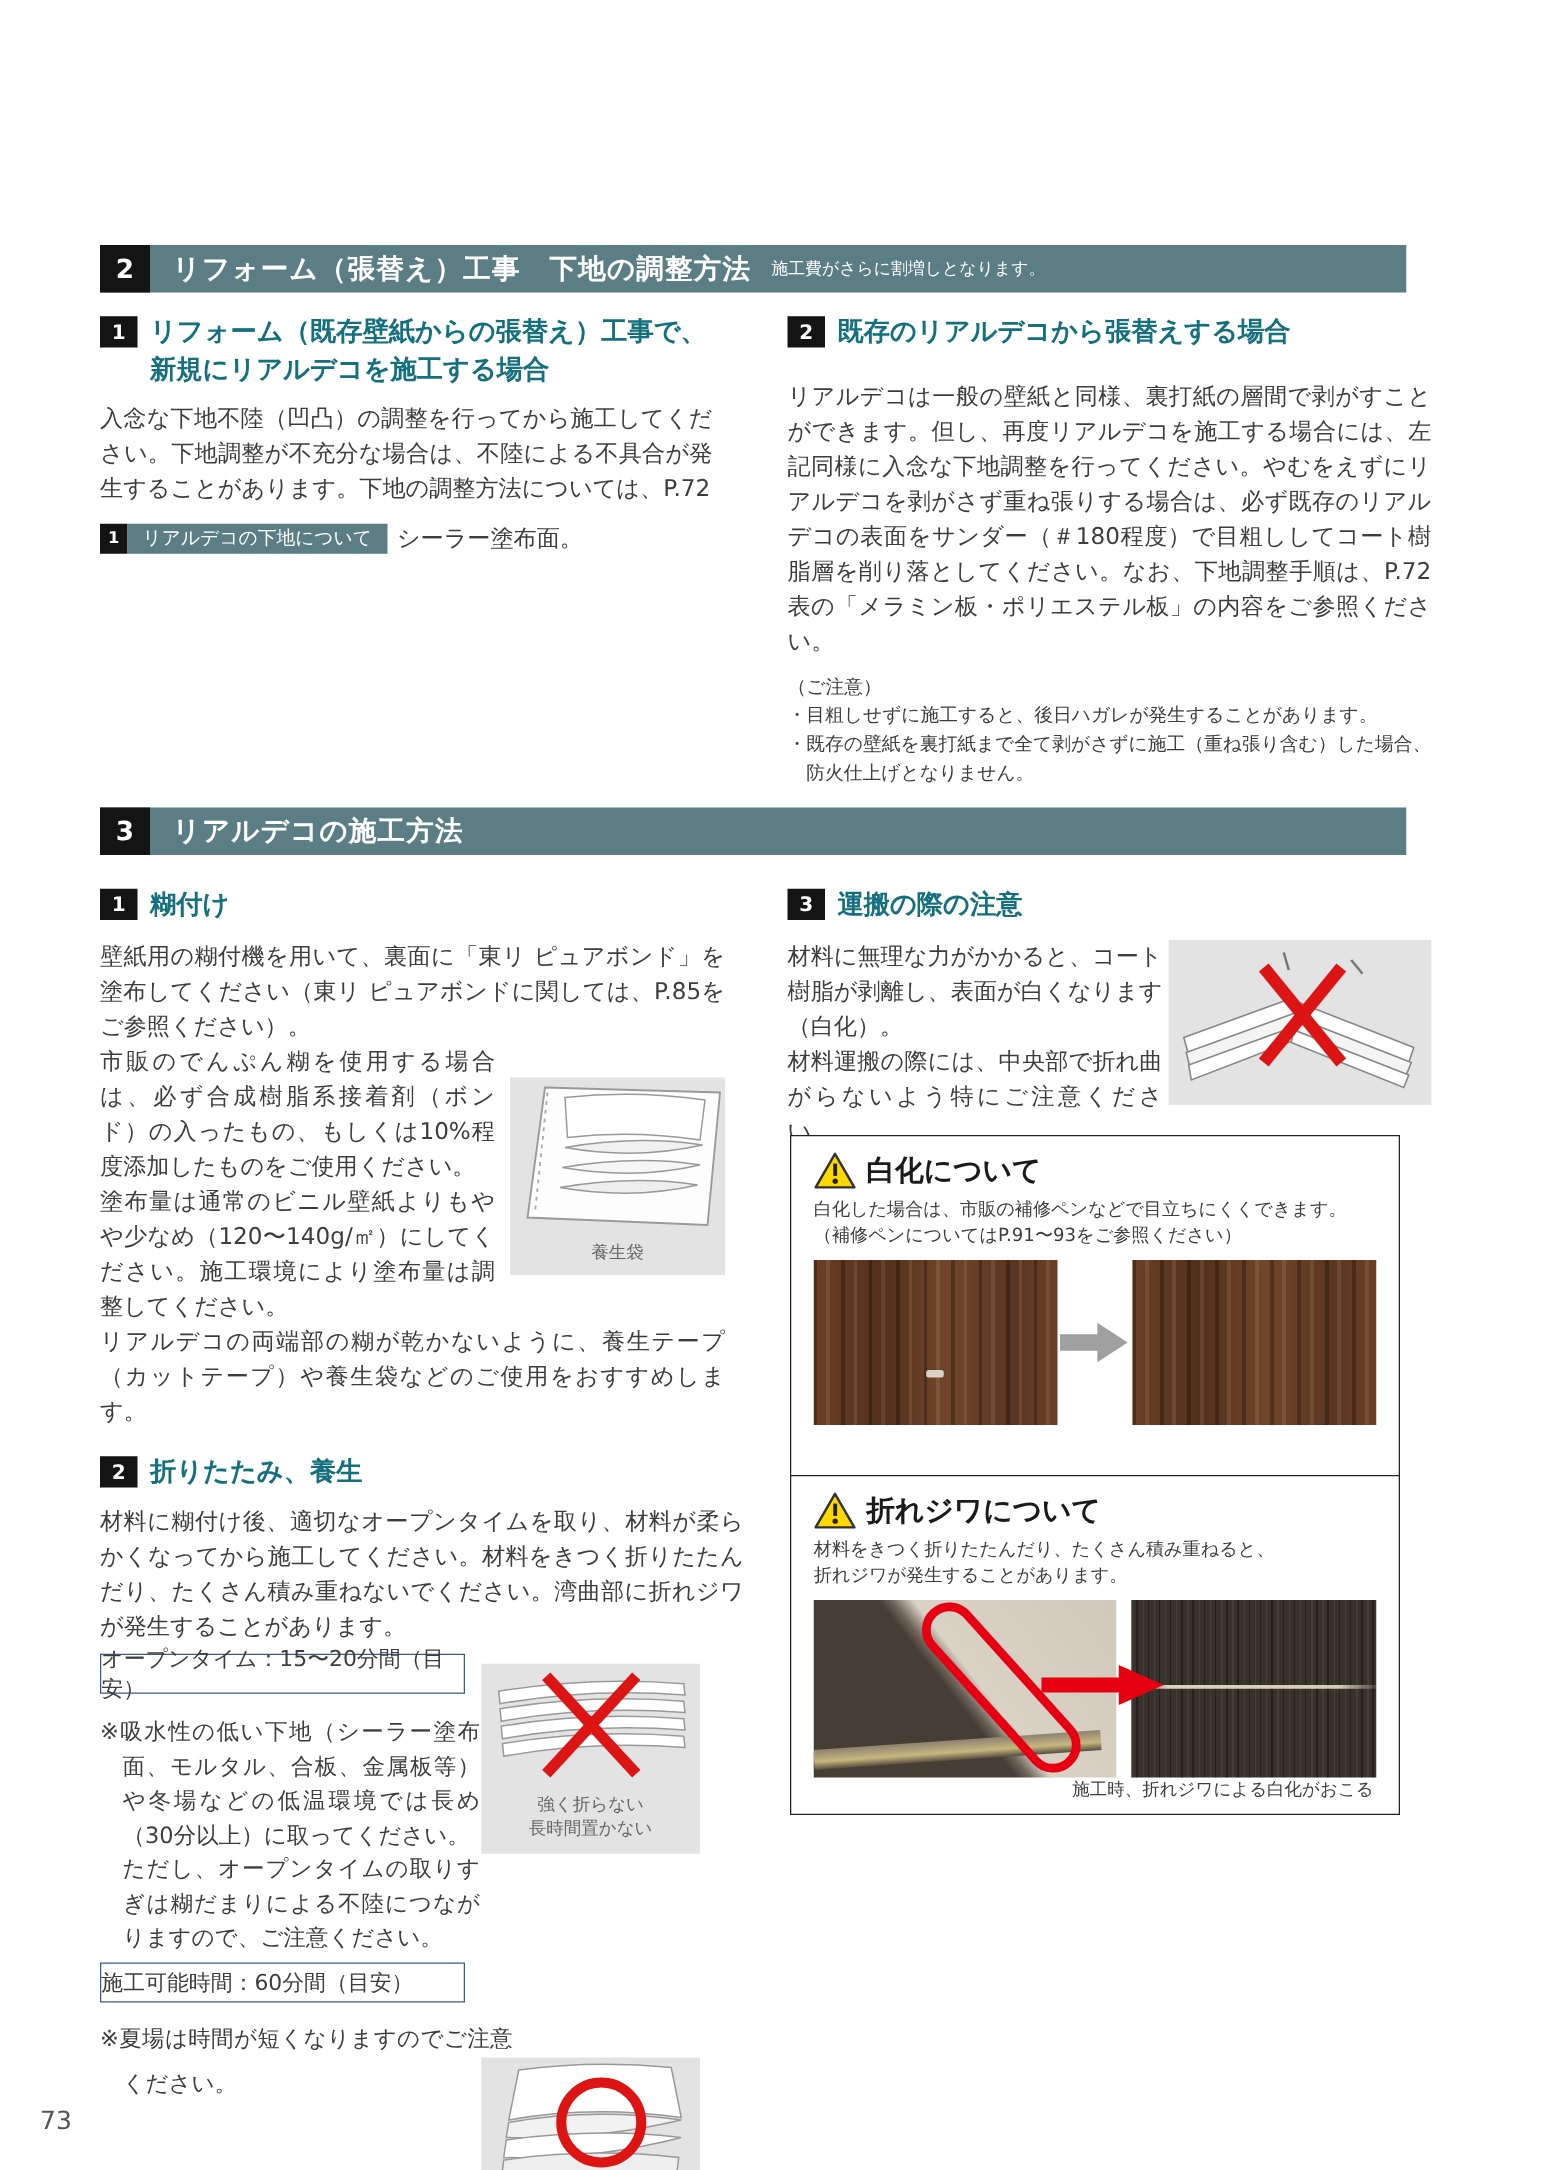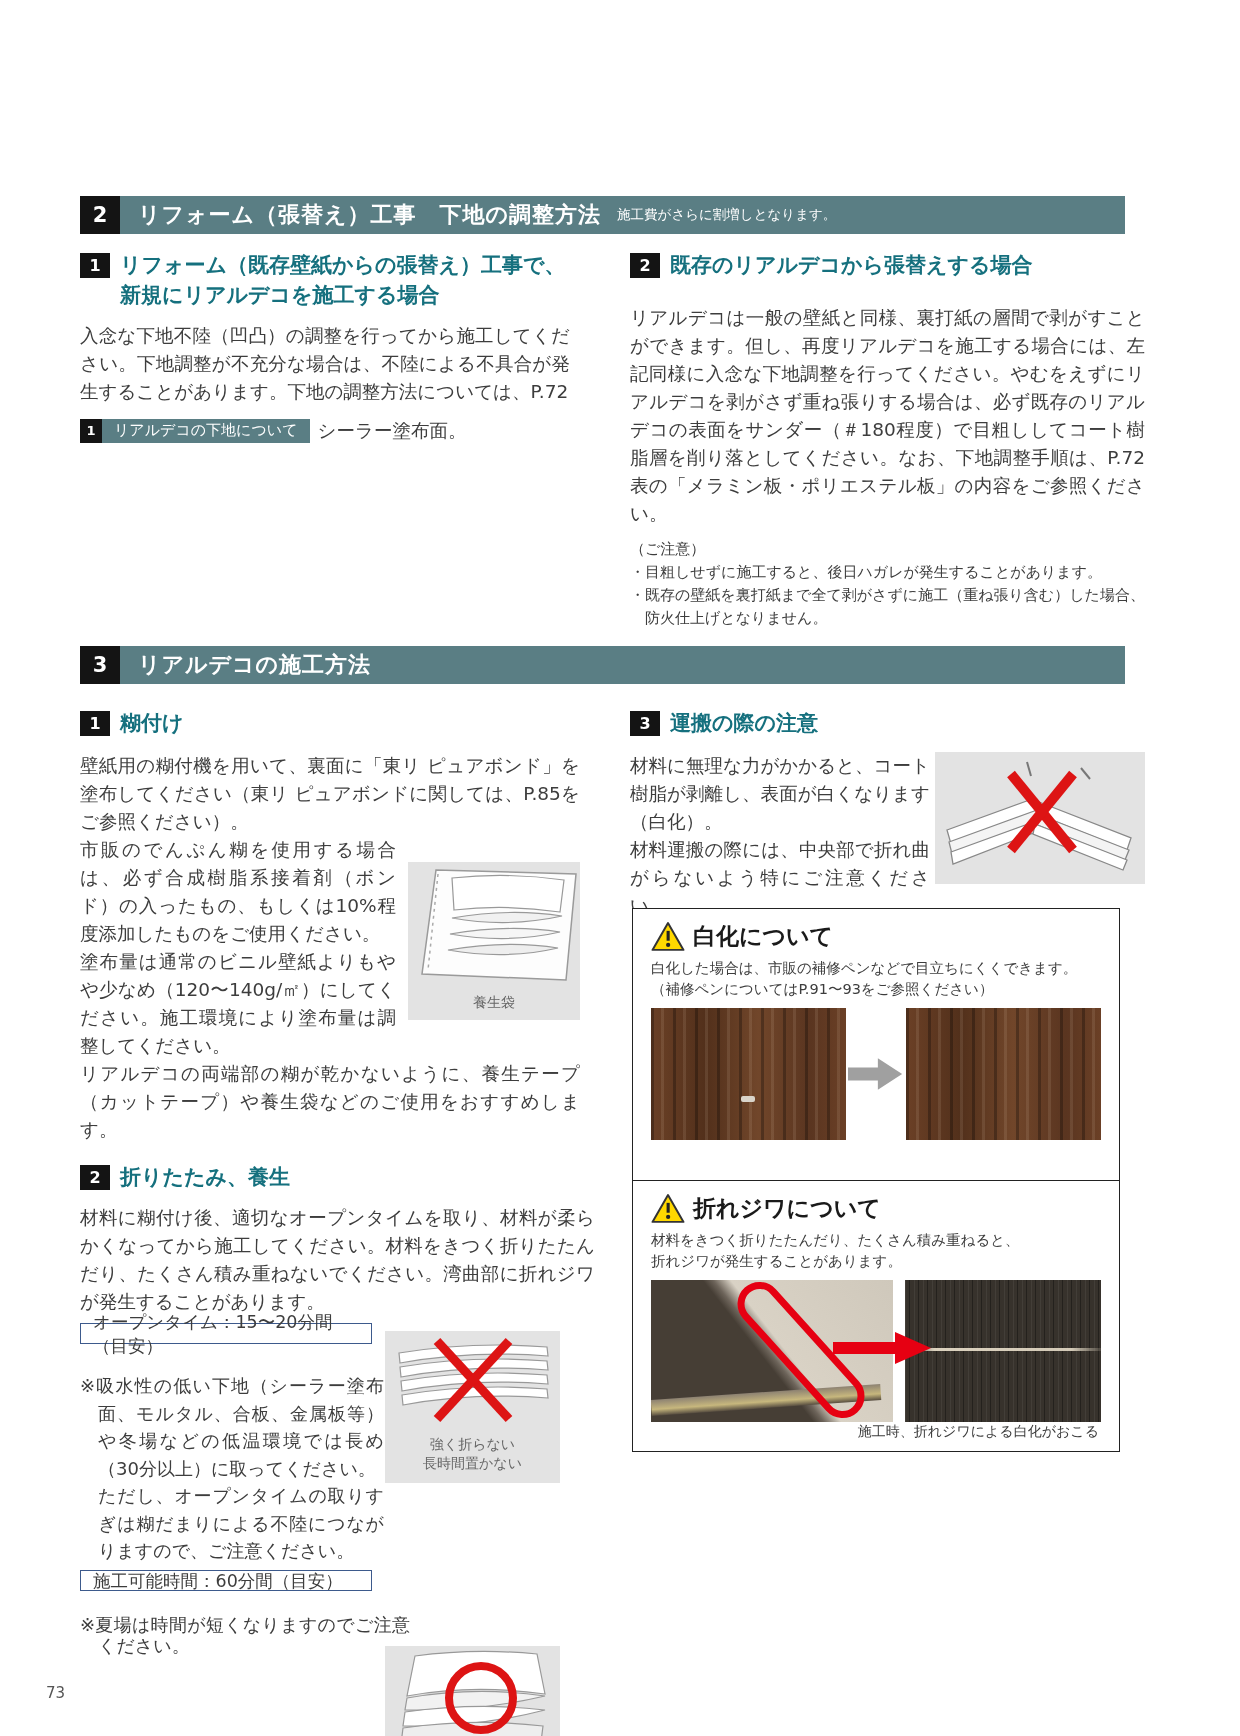--- a/index.html
+++ b/index.html
@@ -27,42 +27,42 @@
              padding:0 12px;flex:none;}
   .ref-suffix{font-size:18.5px;margin-left:8px;}
   
   .gray-box{background:#e3e3e3;position:relative;}
   .caption{position:absolute;left:0;right:0;text-align:center;font-size:14px;line-height:19px;color:#666;}
   
   .glue-wrap{margin-top:0;}
   .glue-img{float:right;width:172px;height:158px;margin:26px 0 6px 12px;}
   .clear{clear:both;}
   
-  .time-box{border:1px solid #3d5a8c;display:flex;align-items:center;padding:0 12px;
-            font-size:17.5px;color:#3d3d3d;height:21px;box-sizing:border-box;background:#fff;}
+  .time-box{border:1px solid #3d5a8c;display:flex;align-items:center;padding:0 0;
+            font-size:17.5px;color:#3d3d3d;height:32px;box-sizing:border-box;background:#fff;}
   .hang{padding-left:1em;text-indent:-1em;}
   .indent1{padding-left:1em;}
   
   .warn-box{position:absolute;border:1.5px solid #222;background:#fff;box-sizing:border-box;padding:12px 18px;}
   .warn-title-row{display:flex;align-items:center;}
   .warn-title{font-size:23px;font-weight:bold;color:#1a1a1a;margin-left:8px;}
   .warn-body{font-size:14.5px;line-height:21px;color:#3d3d3d;margin-top:6px;}
   
   .wood{background:
         repeating-linear-gradient(90deg, rgba(0,0,0,0.28) 0 3px, rgba(0,0,0,0) 3px 10px, rgba(255,235,210,0.10) 10px 13px, rgba(0,0,0,0) 13px 22px),
         linear-gradient(90deg,#6b4026,#52301b 28%,#71462a 55%,#5a3520 82%,#6b4026);}
   .darkwood{background:
         repeating-linear-gradient(90deg, rgba(255,255,255,0.06) 0 1px, rgba(0,0,0,0) 1px 4px, rgba(0,0,0,0.35) 4px 5px, rgba(0,0,0,0) 5px 9px),
         #37322c;}
   .crease-line{position:absolute;left:0;right:0;height:3px;
         background:linear-gradient(90deg,rgba(215,205,185,0.1),rgba(228,218,198,0.95) 15%,rgba(228,218,198,0.9) 85%,rgba(215,205,185,0.15));}
   .fold-photo{background:linear-gradient(52deg,#463e35 0 46%,#6d645a 49%,#d9d2c5 54%,#cfc8bb 100%);position:relative;overflow:hidden;}
   .red-pill{position:absolute;width:44px;height:168px;border:7px solid #e60012;border-radius:40px;
             box-sizing:border-box;transform:rotate(-42deg);}
-  .page-num{position:absolute;left:46px;top:1684px;font-size:15px;color:#555;}
+  .page-num{position:absolute;left:32px;top:1684px;font-size:20px;color:#555;}
 </style>
 </head>
 <body>
 
 <div class="page">
 
   <div class="band" style="top:196px;">
     <div class="chip">2</div>
     <div class="btitle">リフォーム（張替え）工事　下地の調整方法</div>
     <div class="bnote">施工費がさらに割増しとなります。</div>
@@ -137,21 +137,21 @@
 
   <div class="abs time-box" style="left:80px;top:1323px;width:292px;">オープンタイム：15〜20分間（目安）</div>
 
   <div class="abs" style="left:80px;top:1372px;width:304px;">
     <div class="body-txt hang" style="font-size:18px;line-height:27.5px;">※吸水性の低い下地（シーラー塗布面、モルタル、合板、金属板等）や冬場などの低温環境では長め（30分以上）に取ってください。</div>
     <div class="body-txt indent1" style="font-size:18px;line-height:27.5px;">ただし、オープンタイムの取りすぎは糊だまりによる不陸につながりますので、ご注意ください。</div>
   </div>
 
   <div class="abs time-box" style="left:80px;top:1570px;width:292px;">施工可能時間：60分間（目安）</div>
 
-  <div class="abs body-txt hang" style="left:80px;top:1614px;width:312px;font-size:18px;line-height:21px;">※夏場は時間が短くなりますのでご注意ください。</div>
+  <div class="abs body-txt hang" style="left:80px;top:1614px;width:312px;font-size:18px;line-height:36px;">※夏場は時間が短くなりますのでご注意ください。</div>
 
   <div class="abs gray-box" style="left:385px;top:1325px;width:175px;height:152px;">
     <svg width="175" height="100" viewBox="0 0 175 100" style="display:block;margin-top:6px;">
       <path d="M14 22 Q88 10 162 16 L163 25 Q88 19 15 32 Z" fill="#fff" stroke="#999" stroke-width="1.2"></path>
       <path d="M15 36 Q88 24 162 30 L163 39 Q88 33 16 46 Z" fill="#fff" stroke="#999" stroke-width="1.2"></path>
       <path d="M16 50 Q88 38 162 44 L163 53 Q88 47 17 60 Z" fill="#fff" stroke="#999" stroke-width="1.2"></path>
       <path d="M17 64 Q88 52 162 58 L163 67 Q88 61 18 74 Z" fill="#fff" stroke="#999" stroke-width="1.2"></path>
       <g>
         <line x1="52" y1="10" x2="124" y2="88" stroke="#dd1414" stroke-width="9"></line>
         <line x1="124" y1="10" x2="52" y2="88" stroke="#dd1414" stroke-width="9"></line>

